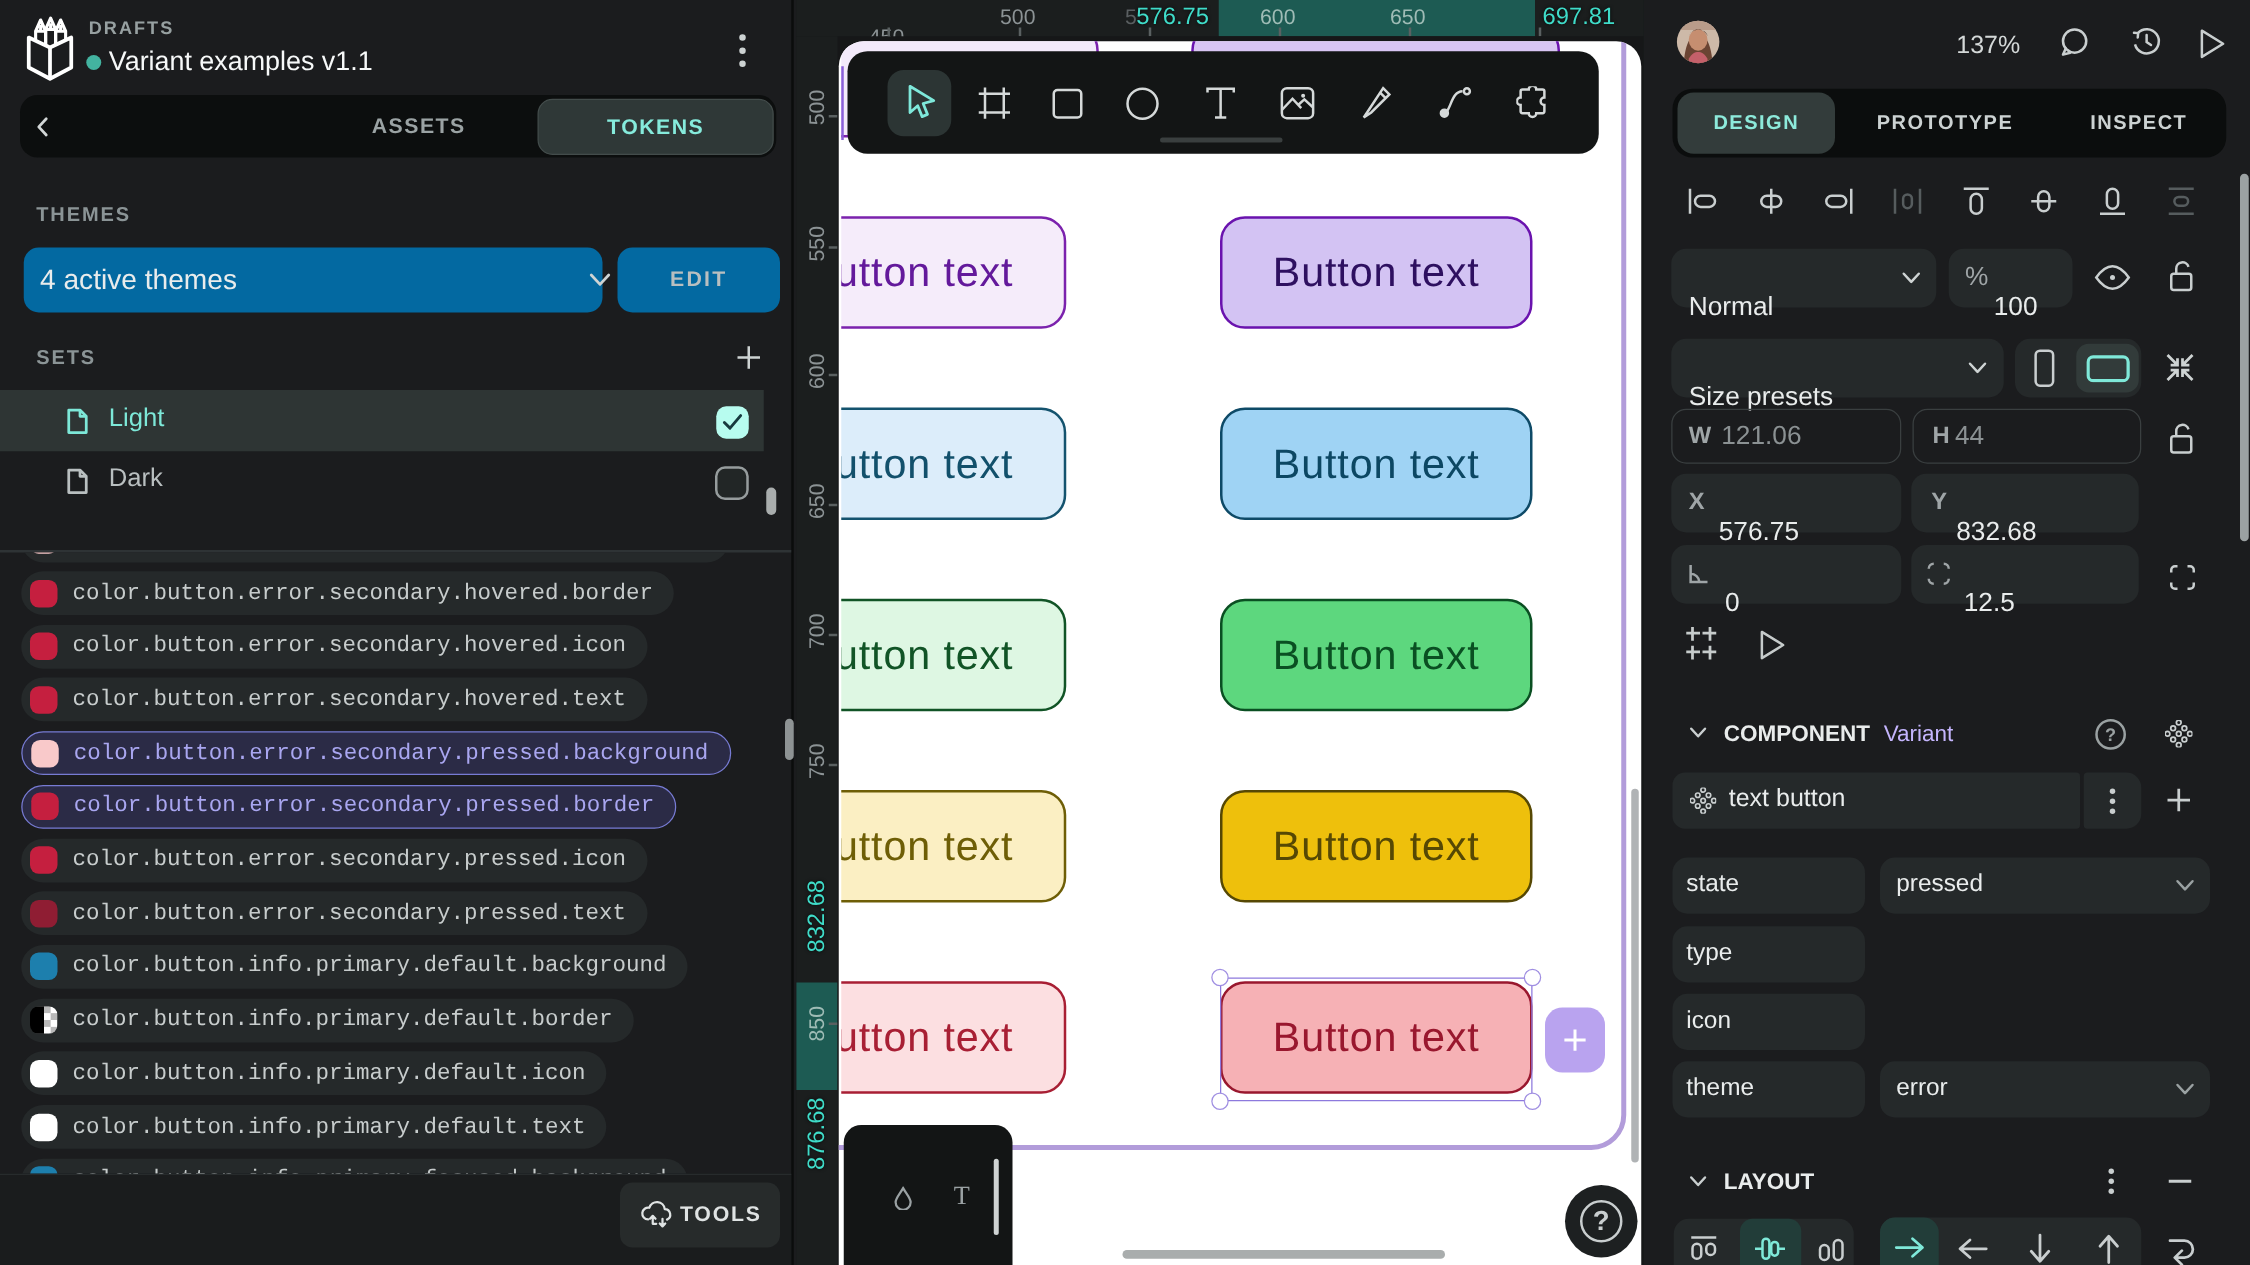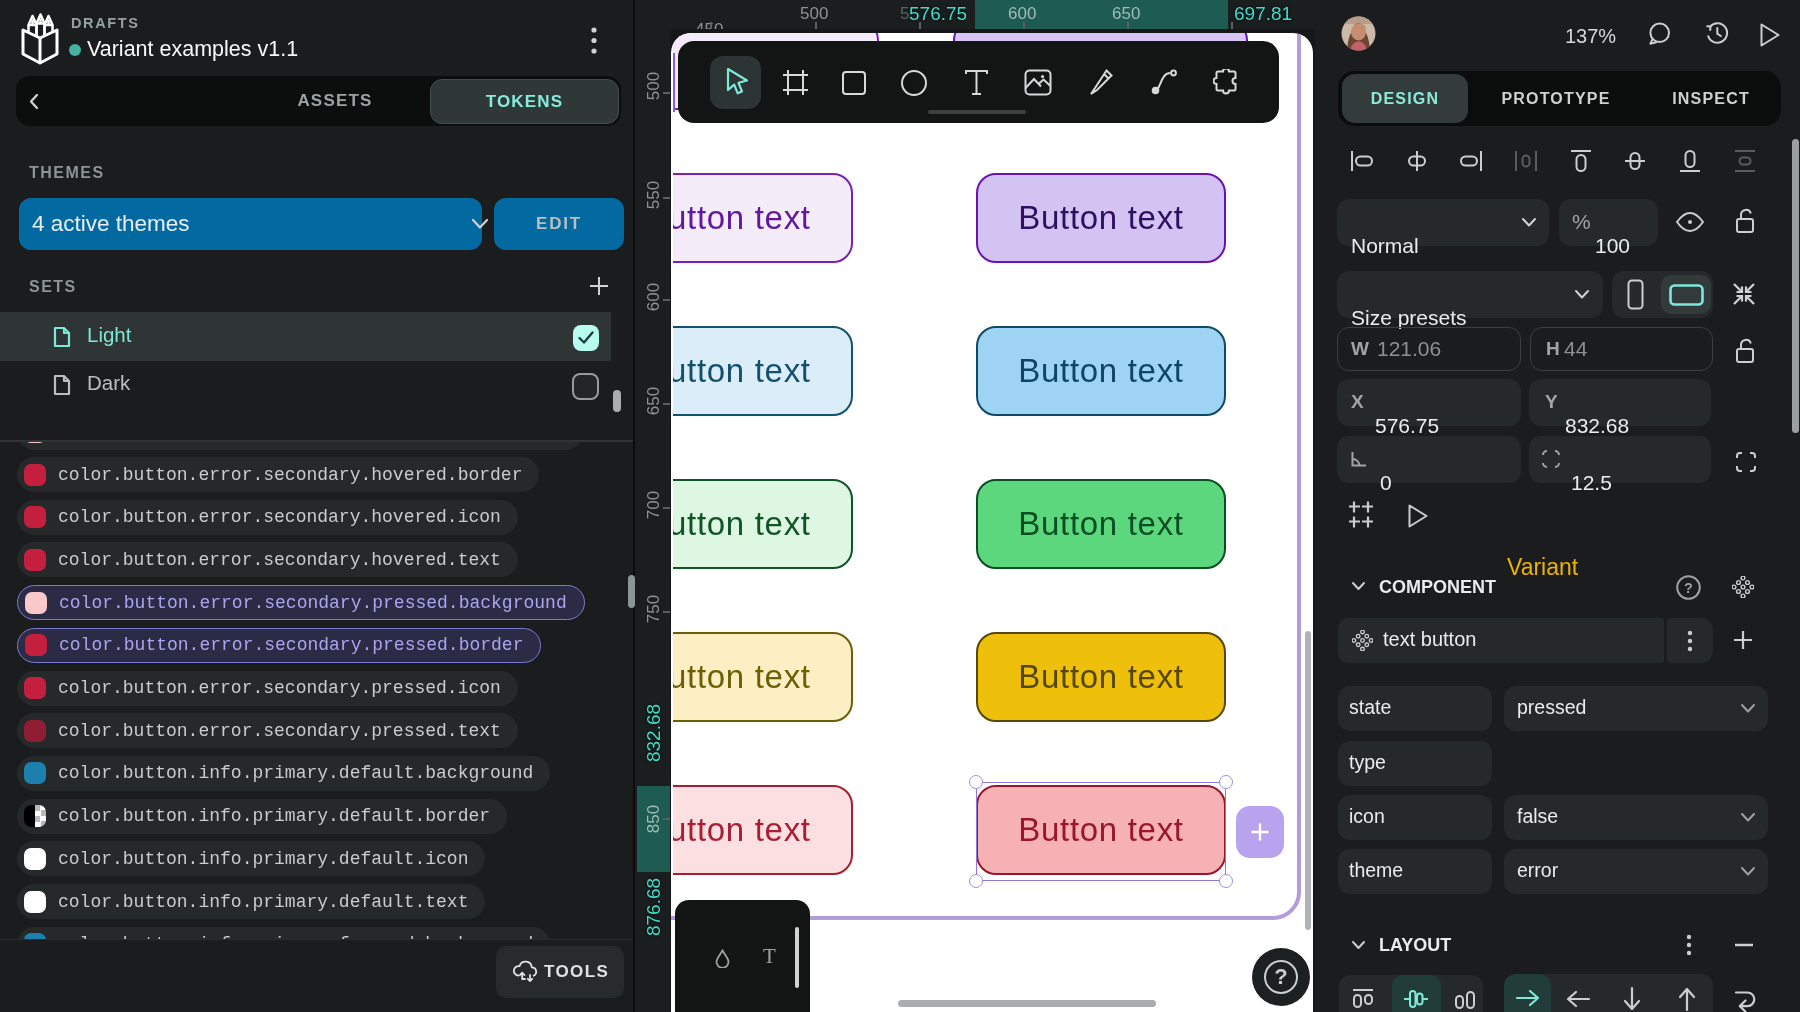--- a/index.html
+++ b/index.html
@@ -436,21 +436,21 @@
         </g>
       </svg>
     <svg class="abs" style="left:92px;top:503px" width="22" height="26" viewBox="0 0 22 26">
         <path d="M2.5 2.5 L19.5 13 L2.5 23.5 Z" fill="none" stroke="#c6cbcb" stroke-width="2" stroke-linejoin="round"></path>
       </svg>
 
     <svg class="abs" style="left:36px;top:581px" width="15" height="10" viewBox="0 0 15 10">
         <path d="M2 2 L7.5 8 L13 2" fill="none" stroke="#c9cecf" stroke-width="2" stroke-linecap="round" stroke-linejoin="round"></path>
       </svg>
     <div class="abs" style="left:64px;top:577px;color:#e9ecec;font-size:18px;font-weight:bold">COMPONENT</div>
-    <div class="abs" style="left:192px;top:554px;color:#eab308;font-size:23px">Variant</div>
+    <div class="abs" style="left:192px;top:577px;color:#c4b5fd;font-size:18px">Variant</div>
     <svg class="abs" style="left:361px;top:575px" width="25" height="25" viewBox="0 0 25 25">
         <circle cx="12.5" cy="12.5" r="11.3" fill="none" stroke="#9aa1a2" stroke-width="2"></circle>
         <text x="12.5" y="18" text-anchor="middle" font-size="14.5" fill="#9aa1a2" font-weight="bold">?</text>
       </svg>
     <svg class="abs" style="left:417px;top:576px" width="22" height="22" viewBox="0 0 22 22">
         <circle cx="11" cy="2" r="1.9" fill="none" stroke="#c9cecf" stroke-width="1.4"></circle>
         <circle cx="15.5" cy="6.5" r="1.9" fill="none" stroke="#c9cecf" stroke-width="1.4"></circle>
         <circle cx="20" cy="11" r="1.9" fill="none" stroke="#c9cecf" stroke-width="1.4"></circle>
         <circle cx="15.5" cy="15.5" r="1.9" fill="none" stroke="#c9cecf" stroke-width="1.4"></circle>
         <circle cx="11" cy="20" r="1.9" fill="none" stroke="#c9cecf" stroke-width="1.4"></circle>
@@ -494,26 +494,20 @@
         <svg viewBox="0 0 16 11">
           <path d="M2 2 L8 8.5 L14 2"></path>
         </svg>
       </div>
     <div class="rfield prople" style="top:741px">
         <span>type</span>
       </div>
     <div class="rfield prople" style="top:795px">
         <span>icon</span>
       </div>
-    <div class="rfield propri" style="top:795px">
-        <span>false</span>
-        <svg viewBox="0 0 16 11">
-          <path d="M2 2 L8 8.5 L14 2"></path>
-        </svg>
-      </div>
     <div class="rfield prople" style="top:849px">
         <span>theme</span>
       </div>
     <div class="rfield propri" style="top:849px">
         <span>error</span>
         <svg viewBox="0 0 16 11">
           <path d="M2 2 L8 8.5 L14 2"></path>
         </svg>
       </div>
 

